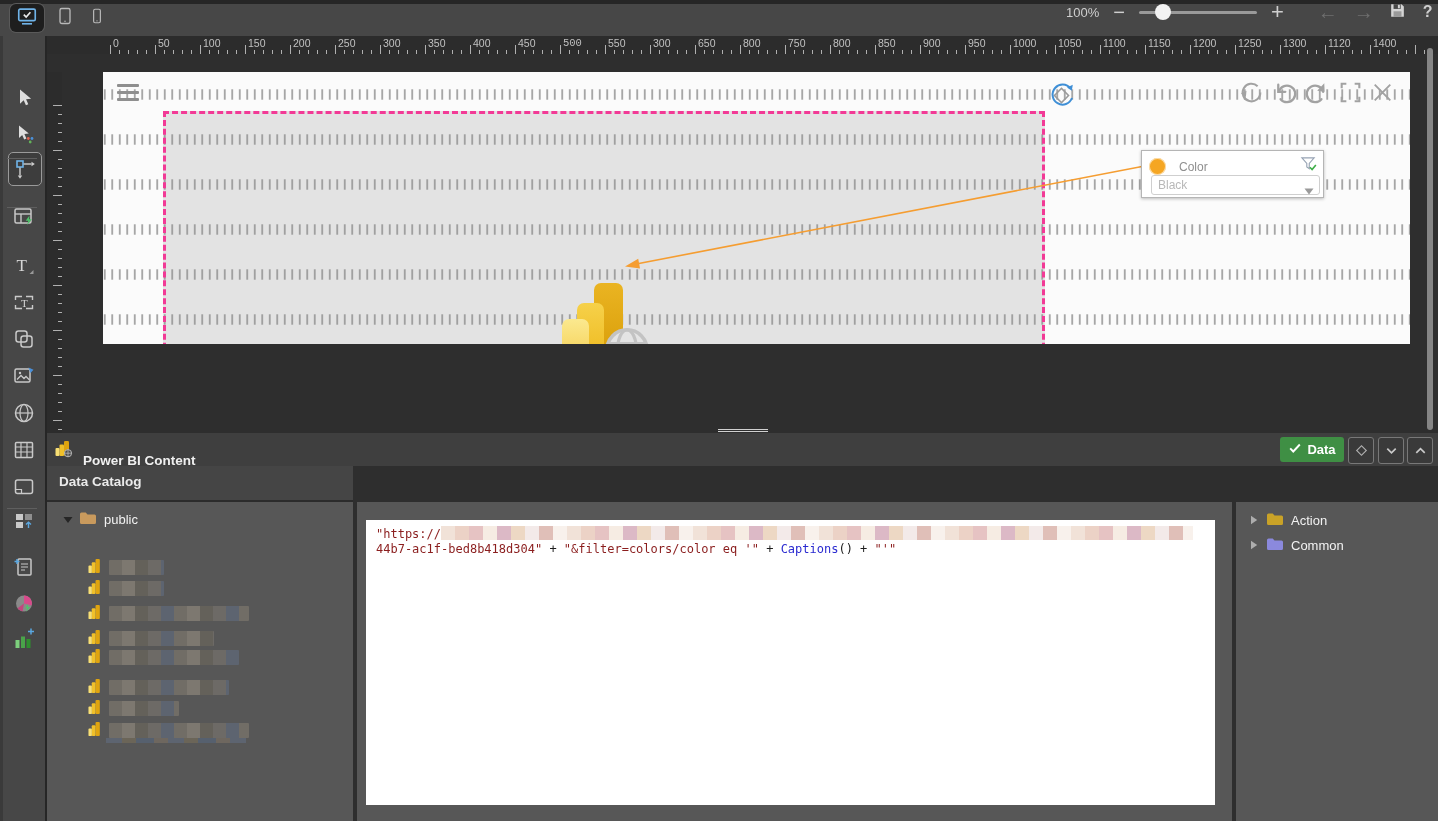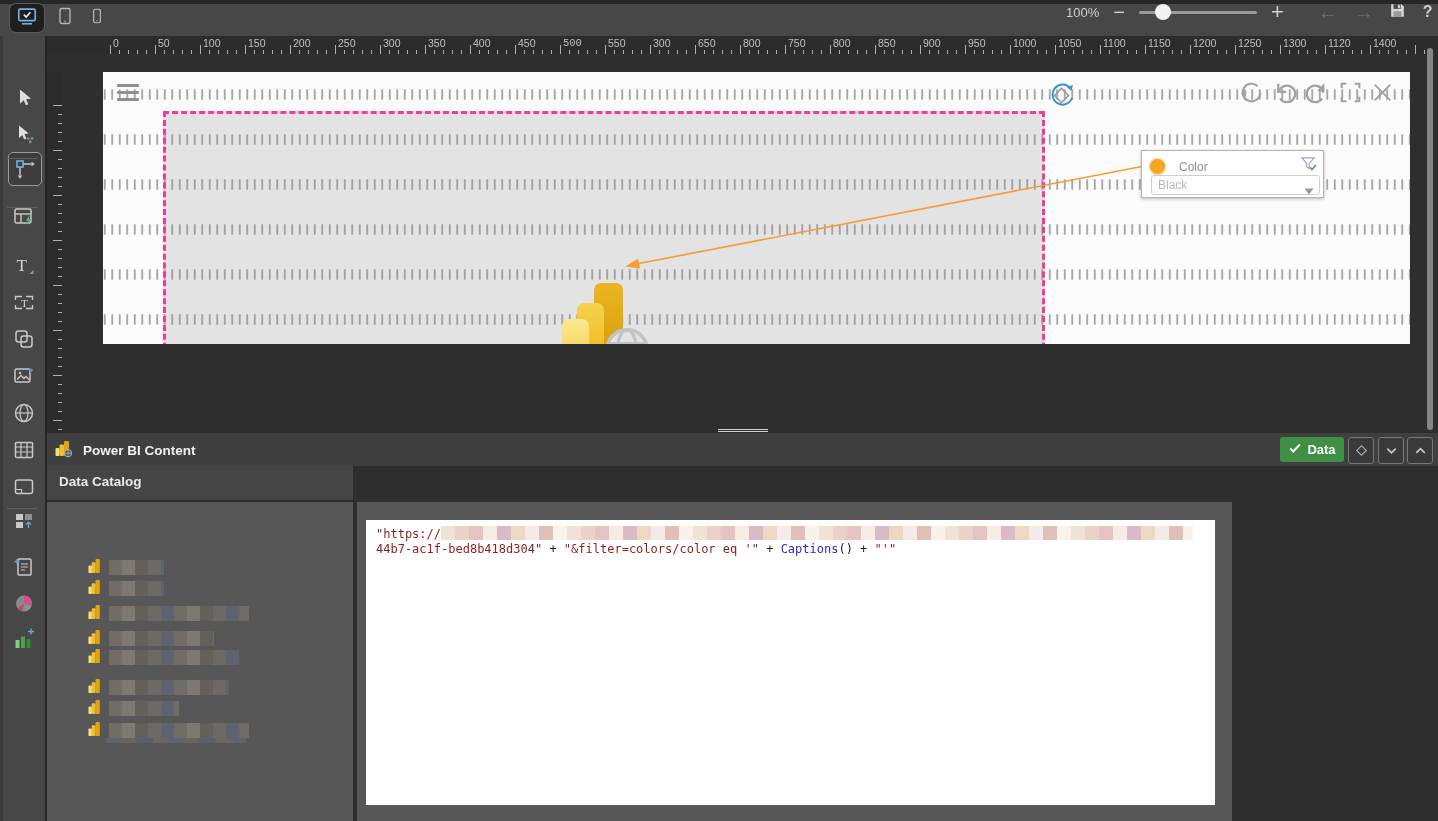--- a/index.html
+++ b/index.html
@@ -43,21 +43,21 @@
   .cw-label{position:absolute;left:37px;top:9px;font-size:12px;color:#8f8f8f;}
   .cw-filter{position:absolute;right:6px;top:4px;}
   .cw-select{position:absolute;left:9px;top:24px;width:161px;height:18px;border:1px solid #cfcfcf;border-radius:3px;background:#fff;
              font-size:12px;color:#b8b8b8;line-height:18px;padding-left:6px;}
   .cw-caret{position:absolute;right:5px;top:6px;}
   .gripper{left:718px;top:429px;width:50px;height:5px;}
   .gripper div{height:1px;background:#d0d0d0;margin-bottom:1px;}
   .vscroll{left:1427px;top:48px;width:6px;height:382px;background:#858585;border-radius:3px;}
   
   .dockhead{left:47px;top:433px;width:1391px;height:33px;background:#3f3f3f;}
-  .dock-title{position:absolute;left:36px;top:10px;font-size:13.5px;font-weight:bold;color:#f0f0f0;}
+  .dock-title{position:absolute;left:36px;top:20px;font-size:13.5px;font-weight:bold;color:#f0f0f0;}
   .btn-apply{position:absolute;right:94px;top:4px;width:64px;height:25px;background:#3f8f44;border-radius:3px;color:#fff;font-weight:bold;
              font-size:13px;display:flex;align-items:center;justify-content:center;gap:5px;}
   .sqbtn{position:absolute;top:4px;width:24px;height:25px;background:#3a3a3a;border:1px solid #787878;border-radius:3px;
          display:flex;align-items:center;justify-content:center;}
   .panel{top:466px;height:355px;}
   .phead{position:absolute;left:0;top:0;width:100%;height:34px;background:#454545;border-bottom:2px solid #2b2b2b;}
   .phead .ptitle{position:absolute;left:12px;top:8px;font-size:13.5px;font-weight:bold;color:#eaeaea;}
   .pbody{position:absolute;left:0;top:36px;width:100%;height:319px;background:#575757;}
   .trow{position:absolute;left:0;width:100%;height:20px;display:flex;align-items:center;font-size:13px;color:#f2f2f2;}
   .redact{display:inline-block;height:15px;border-radius:1px;filter:blur(.3px);
@@ -568,20 +568,29 @@
           <path d="M3.5 10.5L8 6l4.5 4.5" fill="none" stroke="#c9c9c9" stroke-width="1.8"></path>
         </svg>
       </div>
   </div>
 
   <div class="abs panel" style="left:47px;width:306px;">
     <div class="phead">
         <span class="ptitle">Data Catalog</span>
       </div>
     <div class="pbody" id="catalog-body">
+        <div class="trow" style="top: 7px;">
+          <span style="margin-left:16px"><svg width="10" height="8" viewBox="0 0 10 8" style="flex:none">
+              <path d="M0.5 1h9L5 7z" fill="#262626"></path>
+            </svg></span>
+          <span style="margin-left:6px"><svg viewBox="0 0 18 14" width="18" height="14" style="flex:none">
+              <path d="M1 3a1.5 1.5 0 0 1 1.5-1.5h4.2l1.8 2h7A1.5 1.5 0 0 1 17 5v6.5A1.5 1.5 0 0 1 15.5 13h-13A1.5 1.5 0 0 1 1 11.5z" fill="#c99a5d"></path>
+            </svg></span>
+          <span style="margin-left:7px">public</span>
+        </div>
         <div class="trow" style="top: 55px;">
           <span style="margin-left:41px"><svg viewBox="0 0 16 16" width="15" height="16" style="flex:none">
               <rect x="8" y="0.5" width="4.6" height="15" rx="1.1" fill="#dfa40f"></rect>
               <rect x="4" y="4" width="4" height="11.5" rx="1" fill="#f0c02a"></rect>
               <rect x="0.5" y="7.5" width="3.6" height="8" rx="0.9" fill="#f8df74"></rect>
             </svg></span>
           <span class="redact" style="margin-left:6px;width:55px"></span>
         </div>
         <div class="trow" style="top: 76px;">
           <span style="margin-left:41px"><svg viewBox="0 0 16 16" width="15" height="16" style="flex:none">
@@ -646,15 +655,35 @@
   <div class="abs panel" style="left:357px;width:875px;">
     <div class="pbody">
       <div class="codebox" id="codebox">
           <div><span class="tk-str">"https://</span><span class="mosaic" style="width: 752px;"></span></div>
           <div><span class="tk-str">44b7-ac1f-bed8b418d304"</span><span class="tk-op"> + </span><span class="tk-str">"&amp;filter=colors/color eq '"</span><span class="tk-op"> + </span><span class="tk-fn">Captions</span><span class="tk-pl">()</span><span class="tk-op"> + </span><span class="tk-str">"'"</span></div>
         </div>
     </div>
   </div>
 
   <div class="abs panel" style="left:1236px;width:202px;">
+    <div class="pbody" id="functions-body">
+        <div class="trow" style="top: 8px;">
+          <span style="margin-left:14px"><svg width="8" height="10" viewBox="0 0 8 10" style="flex:none">
+              <path d="M1 0.8v8.4L7.2 5z" fill="#adadad"></path>
+            </svg></span>
+          <span style="margin-left:8px"><svg viewBox="0 0 18 14" width="18" height="14" style="flex:none">
+              <path d="M1 3a1.5 1.5 0 0 1 1.5-1.5h4.2l1.8 2h7A1.5 1.5 0 0 1 17 5v6.5A1.5 1.5 0 0 1 15.5 13h-13A1.5 1.5 0 0 1 1 11.5z" fill="#c9a227"></path>
+            </svg></span>
+          <span style="margin-left:7px">Action</span>
+        </div>
+        <div class="trow" style="top: 33px;">
+          <span style="margin-left:14px"><svg width="8" height="10" viewBox="0 0 8 10" style="flex:none">
+              <path d="M1 0.8v8.4L7.2 5z" fill="#adadad"></path>
+            </svg></span>
+          <span style="margin-left:8px"><svg viewBox="0 0 18 14" width="18" height="14" style="flex:none">
+              <path d="M1 3a1.5 1.5 0 0 1 1.5-1.5h4.2l1.8 2h7A1.5 1.5 0 0 1 17 5v6.5A1.5 1.5 0 0 1 15.5 13h-13A1.5 1.5 0 0 1 1 11.5z" fill="#8b89dd"></path>
+            </svg></span>
+          <span style="margin-left:7px">Common</span>
+        </div>
+      </div>
   </div>
 
 </div>
 
 </body></html>

